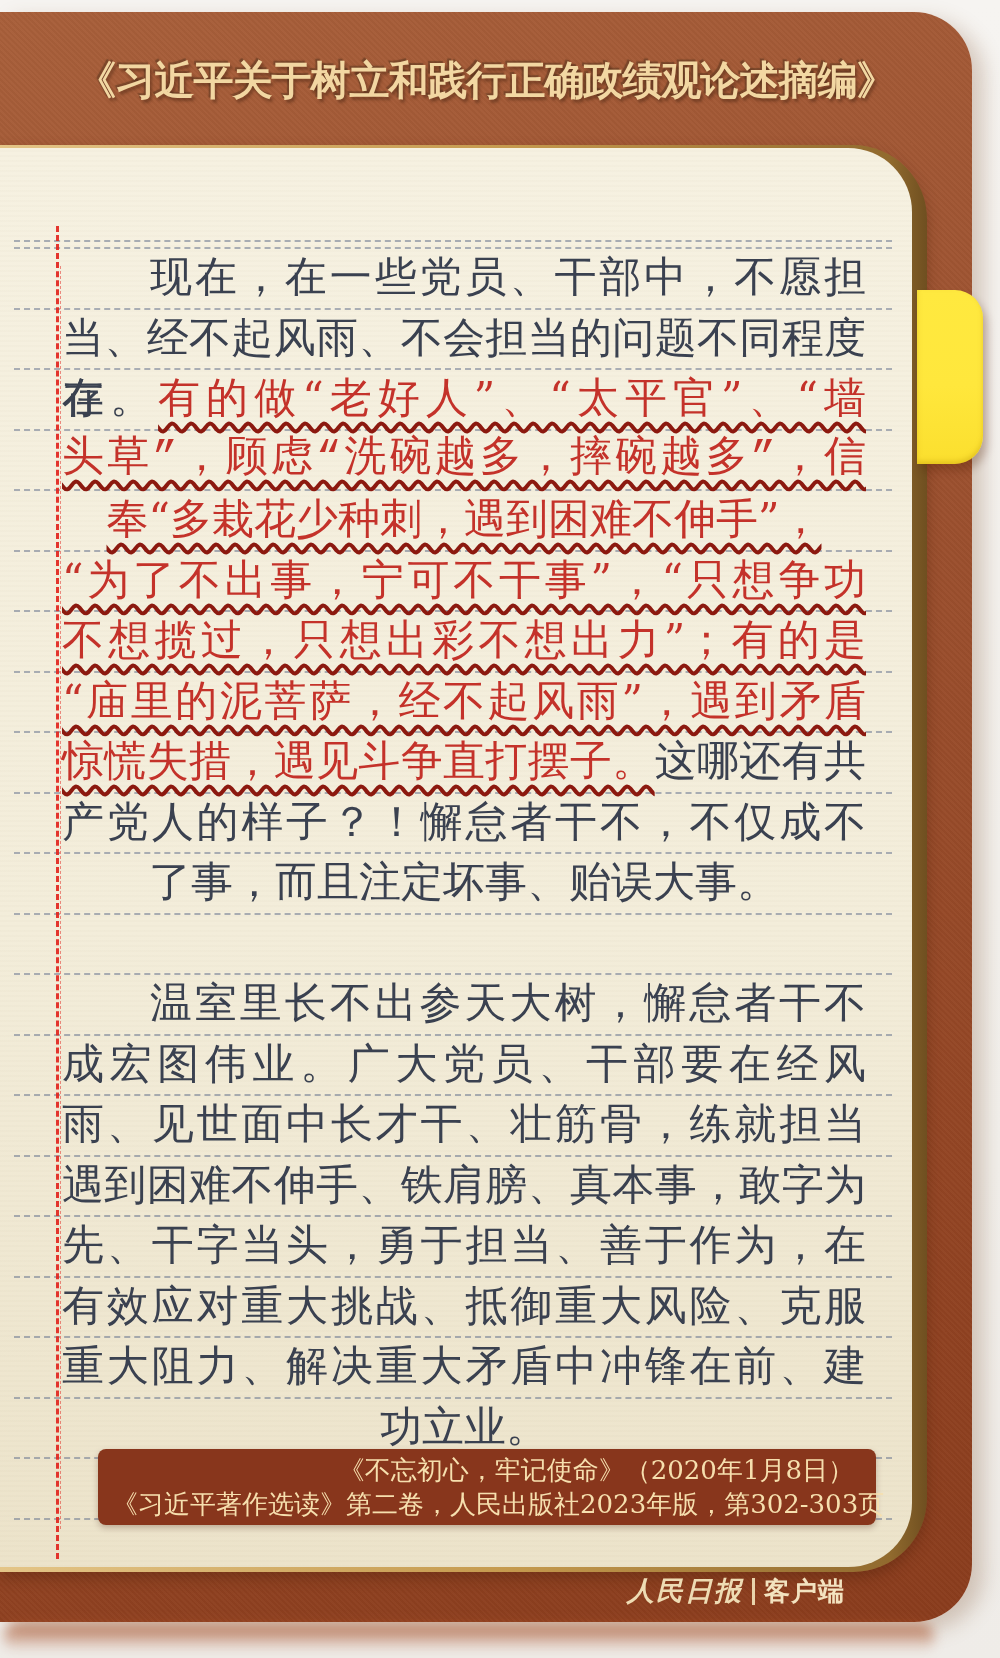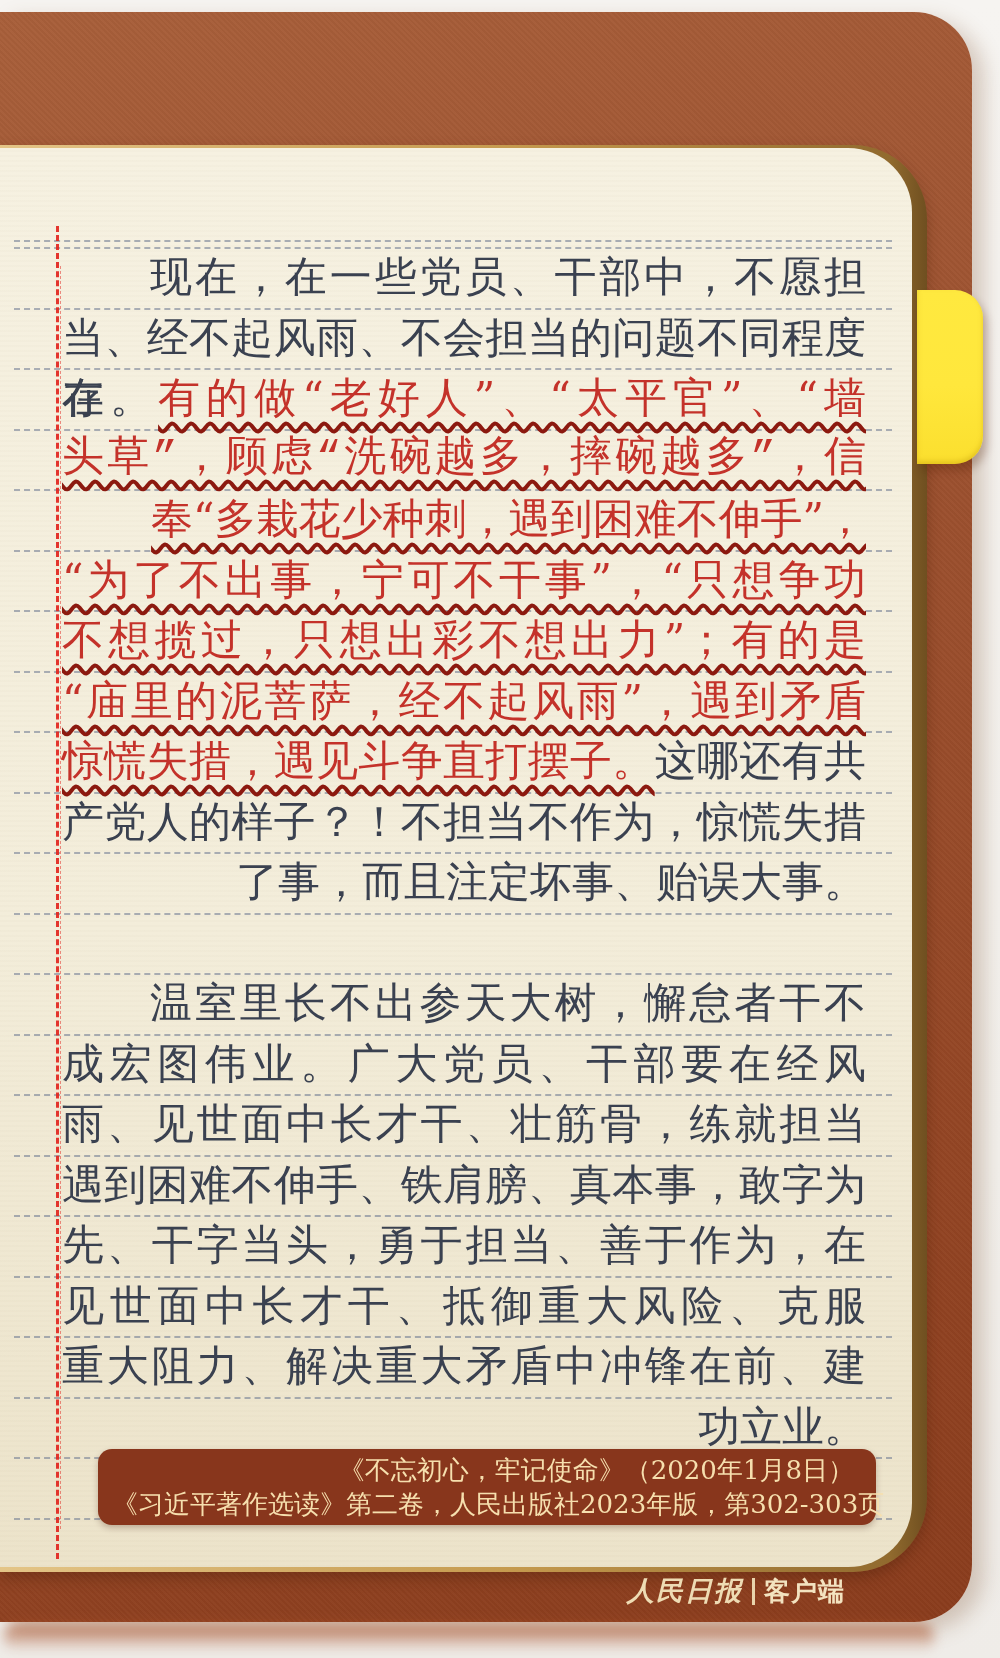--- a/index.html
+++ b/index.html
@@ -59,34 +59,34 @@
     position:absolute;left:56px;top:78px;bottom:8px;width:0;
     border-left:3px dashed var(--margin-red);opacity:.92;
   }
   .red-margin::after{
     content:"";position:absolute;left:1px;top:40px;bottom:30px;width:0;
     border-left:1px dashed rgba(226,38,31,.55);
   }
   .textblock{position:absolute;left:62px;top:0;width:804px;z-index:2;}
   .row{
     position:absolute;left:0;width:804px;height:60.5px;line-height:60.5px;
-    font-size:42px;color:var(--ink);white-space:nowrap;text-align:right;
+    font-size:42px;color:var(--ink);white-space:nowrap;text-align:center;
   }
   .row.jl{white-space:normal;text-align:justify;text-align-last:justify;}
   .row.ind{text-indent:88px;}
   .seg-ink{color:var(--ink);margin-top:44px;}
   .seg-red{
     color:var(--accent-red);
     text-decoration-line:underline;text-decoration-style:wavy;
     text-decoration-color:var(--underline-red);text-decoration-thickness:3.5px;
     text-underline-offset:10px;
   }
   .citation{
     position:absolute;left:98px;top:1301px;width:778px;height:76px;
-    background:var(--citation-bg);border-radius:14px;z-index:4;
+    background:var(--citation-bg);border-radius:8px;z-index:4;
     color:var(--citation-text);padding:4px 22px 0 14px;
     box-shadow:0 3px 6px rgba(60,20,5,.25);
   }
   .cit1{font-size:26px;line-height:34px;text-align:right;white-space:nowrap;}
   .cit2{font-size:26px;line-height:34px;text-align:center;white-space:nowrap;}
   .footer{
     position:absolute;bottom:14px;right:127px;height:34px;z-index:5;
     display:flex;align-items:center;gap:9px;color:#eedcb4;margin-top:28px;
   }
   .brand-script{
@@ -101,20 +101,21 @@
   .bottom-shadow{
     position:absolute;left:4px;top:1624px;width:930px;height:28px;
     background:linear-gradient(180deg,rgba(170,80,40,.7),rgba(170,80,40,0));
     filter:blur(6px);border-radius:12px;z-index:0;
   }
 </style>
 </head>
 <body>
 
 <div class="board">
+  <div class="poster-title">《习近平关于树立和践行正确政绩观论述摘编》</div>
 
   <div class="page-stack">
     <div class="paper">
       <div id="rules">
           <div class="rule" style="top: 92px;"></div>
           <div class="rule" style="top: 99px;"></div>
           <div class="rule" style="top: 159.5px;"></div>
           <div class="rule" style="top: 220px;"></div>
           <div class="rule" style="top: 280.5px;"></div>
           <div class="rule" style="top: 341px;"></div>
@@ -140,28 +141,28 @@
       <div class="textblock" id="textblock">
           <div class="row jl ind" style="top: 99px;"><span class="seg-ink">现在，在一些党员、干部中，不愿担</span></div>
           <div class="row jl" style="top: 159.5px;"><span class="seg-ink">当、经不起风雨、不会担当的问题不同程度存</span></div>
           <div class="row jl" style="top: 220px;"><span class="seg-ink">在。</span><span class="seg-red">有的做“老好人”、“太平官”、“墙</span></div>
           <div class="row jl" style="top: 280.5px; font-family: Liberation Mono, monospace;"><span class="seg-red">头草”，顾虑“洗碗越多，摔碗越多”，信</span></div>
           <div class="row" style="top: 341px;"><span class="seg-red">奉“多栽花少种刺，遇到困难不伸手”，</span></div>
           <div class="row jl" style="top: 401.5px;"><span class="seg-red">“为了不出事，宁可不干事”，“只想争功</span></div>
           <div class="row jl" style="top: 462px;"><span class="seg-red">不想揽过，只想出彩不想出力”；有的是</span></div>
           <div class="row jl" style="top: 522.5px;"><span class="seg-red">“庙里的泥菩萨，经不起风雨”，遇到矛盾</span></div>
           <div class="row jl" style="top: 583px;"><span class="seg-red">惊慌失措，遇见斗争直打摆子。</span><span class="seg-ink">这哪还有共</span></div>
-          <div class="row jl" style="top: 643.5px;"><span class="seg-ink">产党人的样子？！不担当不作为，惊慌失措</span></div>
+          <div class="row jl" style="top: 643.5px;"><span class="seg-ink">产党人的样子？！懈怠者干不，不仅成不</span></div>
           <div class="row" style="top: 704px;"><span class="seg-ink">了事，而且注定坏事、贻误大事。</span></div>
           <div class="row jl ind" style="top: 825px;"><span class="seg-ink">温室里长不出参天大树，懈怠者干不</span></div>
           <div class="row jl" style="top: 885.5px;"><span class="seg-ink">成宏图伟业。广大党员、干部要在经风</span></div>
           <div class="row jl" style="top: 946px;"><span class="seg-ink">雨、见世面中长才干、壮筋骨，练就担当</span></div>
           <div class="row jl" style="top: 1006.5px;"><span class="seg-ink">遇到困难不伸手、铁肩膀、真本事，敢字为</span></div>
           <div class="row jl" style="top: 1067px;"><span class="seg-ink">先、干字当头，勇于担当、善于作为，在</span></div>
-          <div class="row jl" style="top: 1127.5px;"><span class="seg-ink">见世面中长才干、抵御重大风险、克服</span></div>
+          <div class="row jl" style="top: 1127.5px;"><span class="seg-ink">有效应对重大挑战、抵御重大风险、克服</span></div>
           <div class="row jl" style="top: 1188px;"><span class="seg-ink">重大阻力、解决重大矛盾中冲锋在前、建</span></div>
           <div class="row" style="top: 1248.5px;"><span class="seg-ink">功立业。</span></div>
         </div>
       <div class="citation">
         <div class="cit1">《不忘初心，牢记使命》（2020年1月8日）</div>
         <div class="cit2">《习近平著作选读》第二卷，人民出版社2023年版，第302-303页</div>
       </div>
     </div>
   </div>
 

